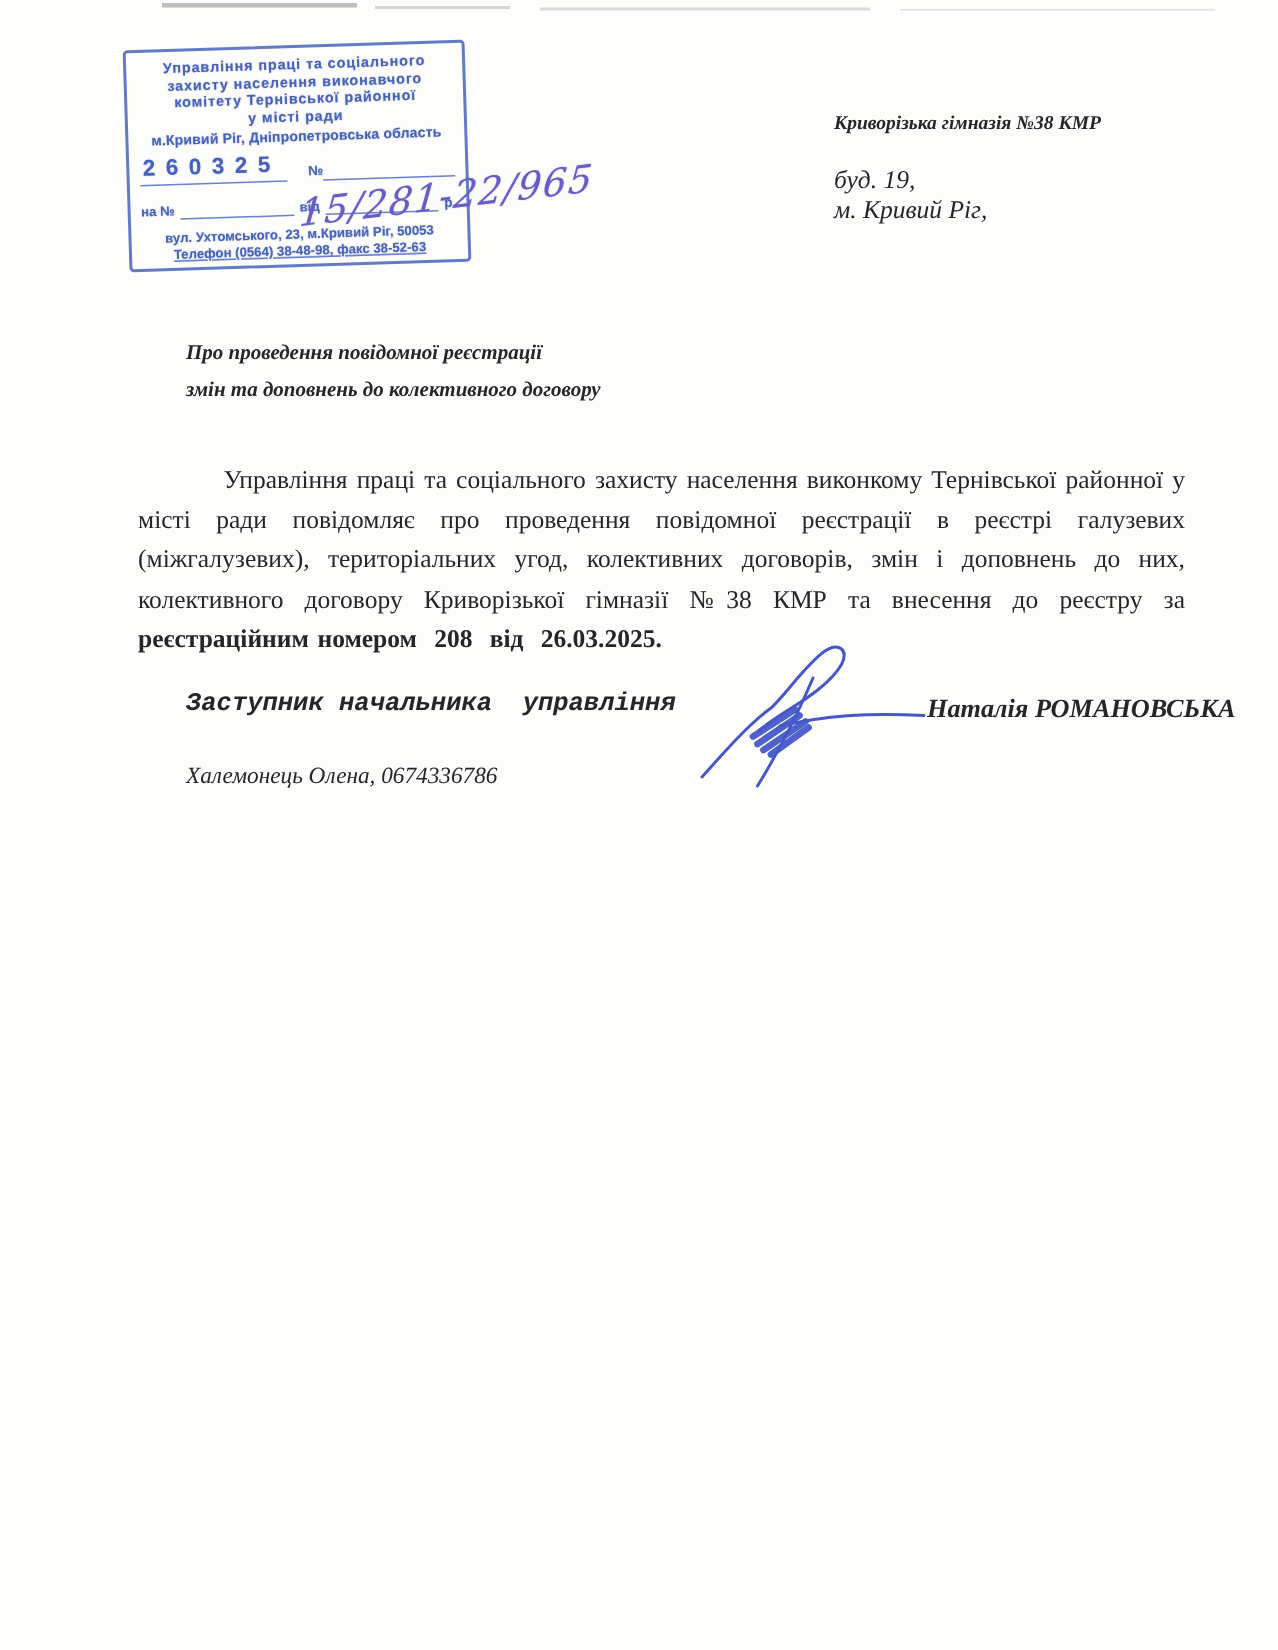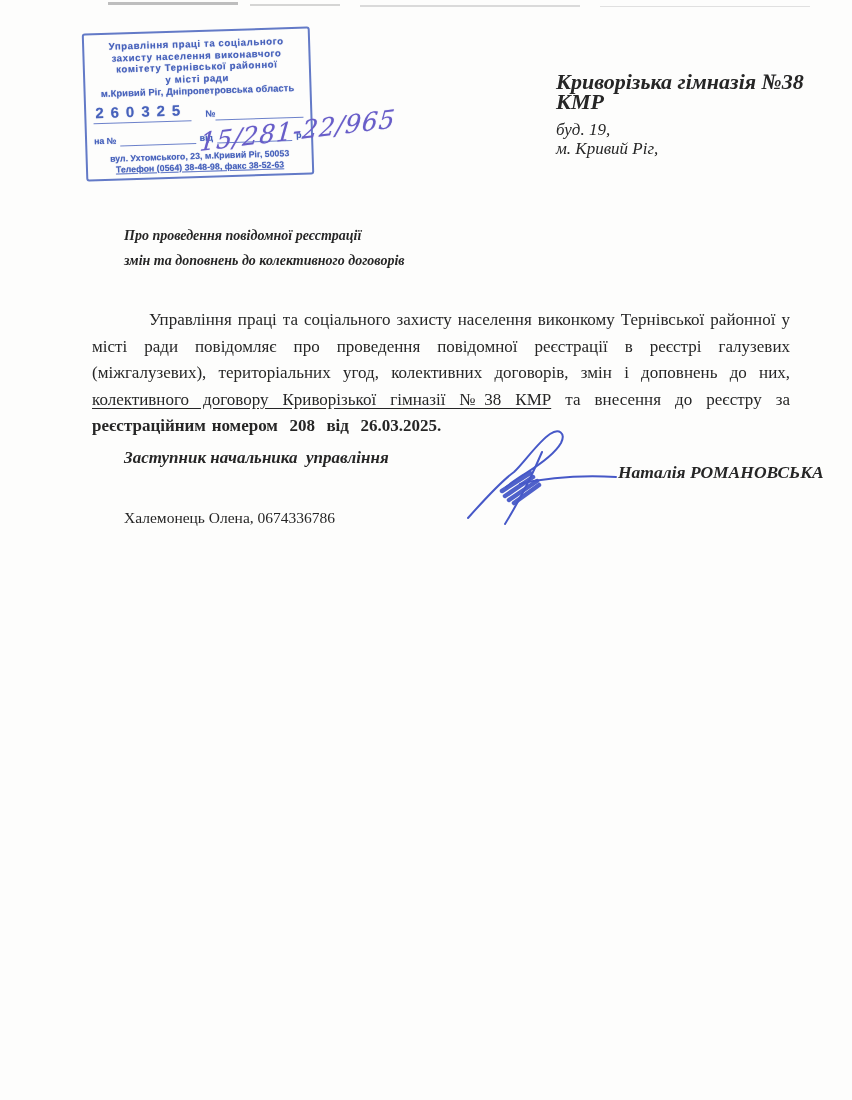--- a/index.html
+++ b/index.html
@@ -60,42 +60,42 @@
     font-style:italic;font-weight:normal;
     font-size:25px;color:#6055c6;
     transform:rotate(-5deg) skewX(-12deg);
     letter-spacing:1px;
     text-align:left;white-space:nowrap;
     text-shadow:0 0 1px rgba(96,85,198,.4);
   }
 
   
   .recipient{position:absolute;left:556px;top:72px;font-size:17px;line-height:19.8px;font-style:italic;}
-  .recipient .rname{font-weight:bold;font-size:22px;margin-bottom:8px;}
+  .recipient .rname{font-weight:bold;font-size:13px;margin-bottom:18px;text-align:center;}
 
   
   .subject{position:absolute;left:124px;top:224px;font-weight:bold;font-style:italic;font-size:14px;line-height:24.5px;}
 
   
   .bodytext{
     position:absolute;left:92px;top:290px;width:698px;
     font-size:17px;line-height:26.5px;
     text-align:justify;text-indent:57px;
     word-spacing:1.5px;
   }
-  .bodytext .u{text-decoration:underline;text-underline-offset:3px;margin-top:40px;}
+  .bodytext .u{text-underline-offset:3px;margin-top:40px;}
   .bodytext .b{font-weight:bold;}
 
   
-  .sig-title{position:absolute;left:124px;top:448px;font-weight:bold;font-style:italic;font-size:17px;}
+  .sig-title{position:absolute;left:124px;top:460px;font-weight:bold;font-style:italic;font-size:17px;font-family:Liberation Mono, monospace;}
   .sig-name{position:absolute;left:578px;top:462px;font-weight:bold;font-style:italic;font-size:17.5px;white-space:nowrap;margin-left:40px;}
   .sig-svg{position:absolute;left:460px;top:424px;width:158px;height:104px;}
 
   
-  .contact{position:absolute;left:124px;top:509px;font-size:15.5px;}
+  .contact{position:absolute;left:124px;top:509px;font-style:italic;font-size:15.5px;}
 </style>
 </head>
 <body>
 
 <div class="page">
 
   <div class="scan-line sl1"></div>
   <div class="scan-line sl2"></div>
   <div class="scan-line sl3"></div>
   <div class="scan-line sl4"></div>
@@ -124,21 +124,21 @@
   </div>
 
   <div class="recipient">
     <div class="rname">Криворізька гімназія №38 КМР</div>
     <div>буд. 19,</div>
     <div>м. Кривий Ріг,</div>
   </div>
 
   <div class="subject">
     <div>Про проведення повідомної реєстрації</div>
-    <div>змін та доповнень до колективного договорів</div>
+    <div>змін та доповнень до колективного договору</div>
   </div>
 
   <p class="bodytext"><span>Управління праці та соціального захисту населення виконкому Тернівської районної у місті ради повідомляє про проведення повідомної реєстрації в реєстрі галузевих (міжгалузевих), територіальних угод, колективних договорів, змін і доповнень до них, </span><span class="u">колективного договору Криворізької гімназії №38 КМР</span><span> та внесення до реєстру за </span><span class="b">реєстраційним номером&nbsp; 208&nbsp; від&nbsp; 26.03.2025.</span></p>
 
   <div class="sig-title">Заступник начальника&nbsp; управління</div>
 
   <svg class="sig-svg" viewBox="0 0 158 104">
     <g fill="none" stroke="#3347c2" stroke-linecap="round" opacity="0.9">
       <path stroke-width="2" d="M8 94 C 24 76, 40 58, 54 48 C 63 40, 78 18, 90 10 C 99 4, 106 9, 101 19 C 94 31, 79 41, 66 49 C 60 53, 52 58, 46 63"></path>
       <g stroke-width="4.5" opacity="0.95">

